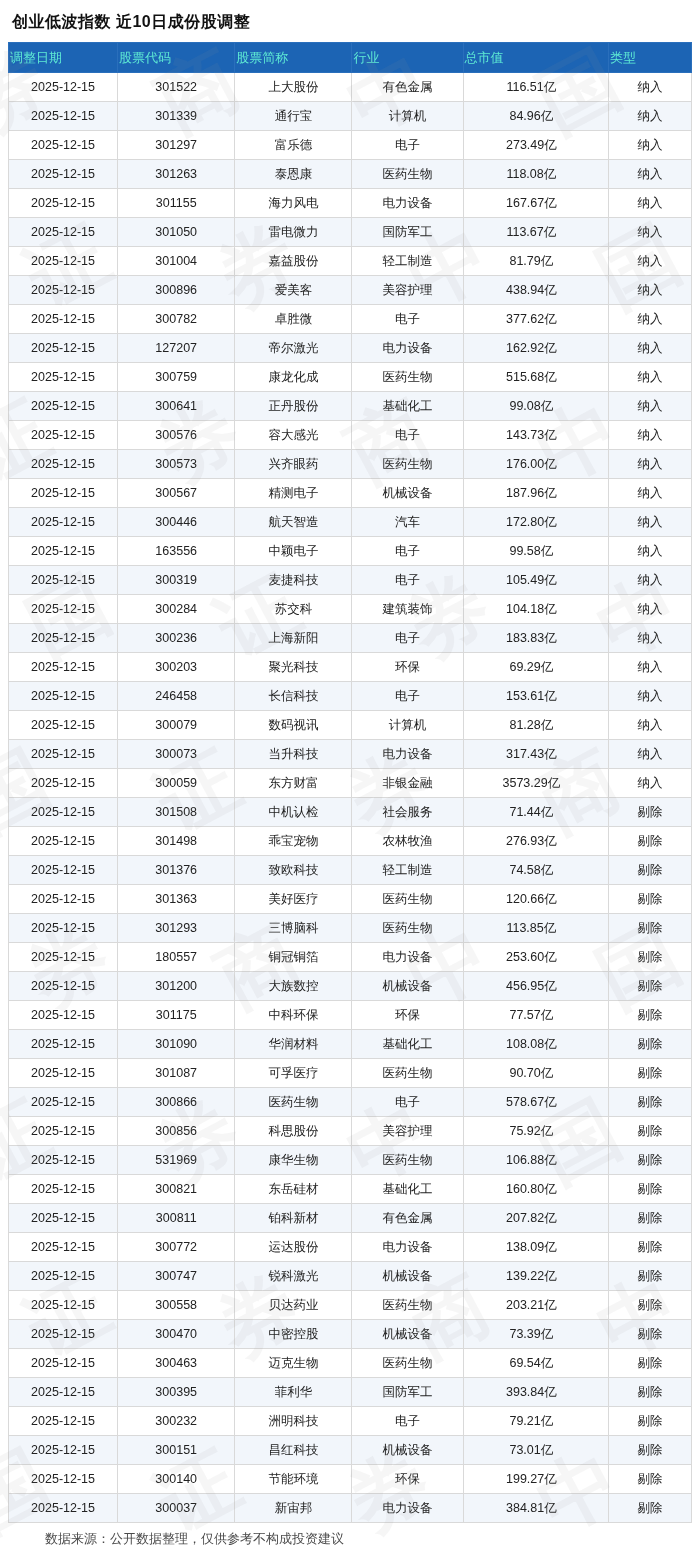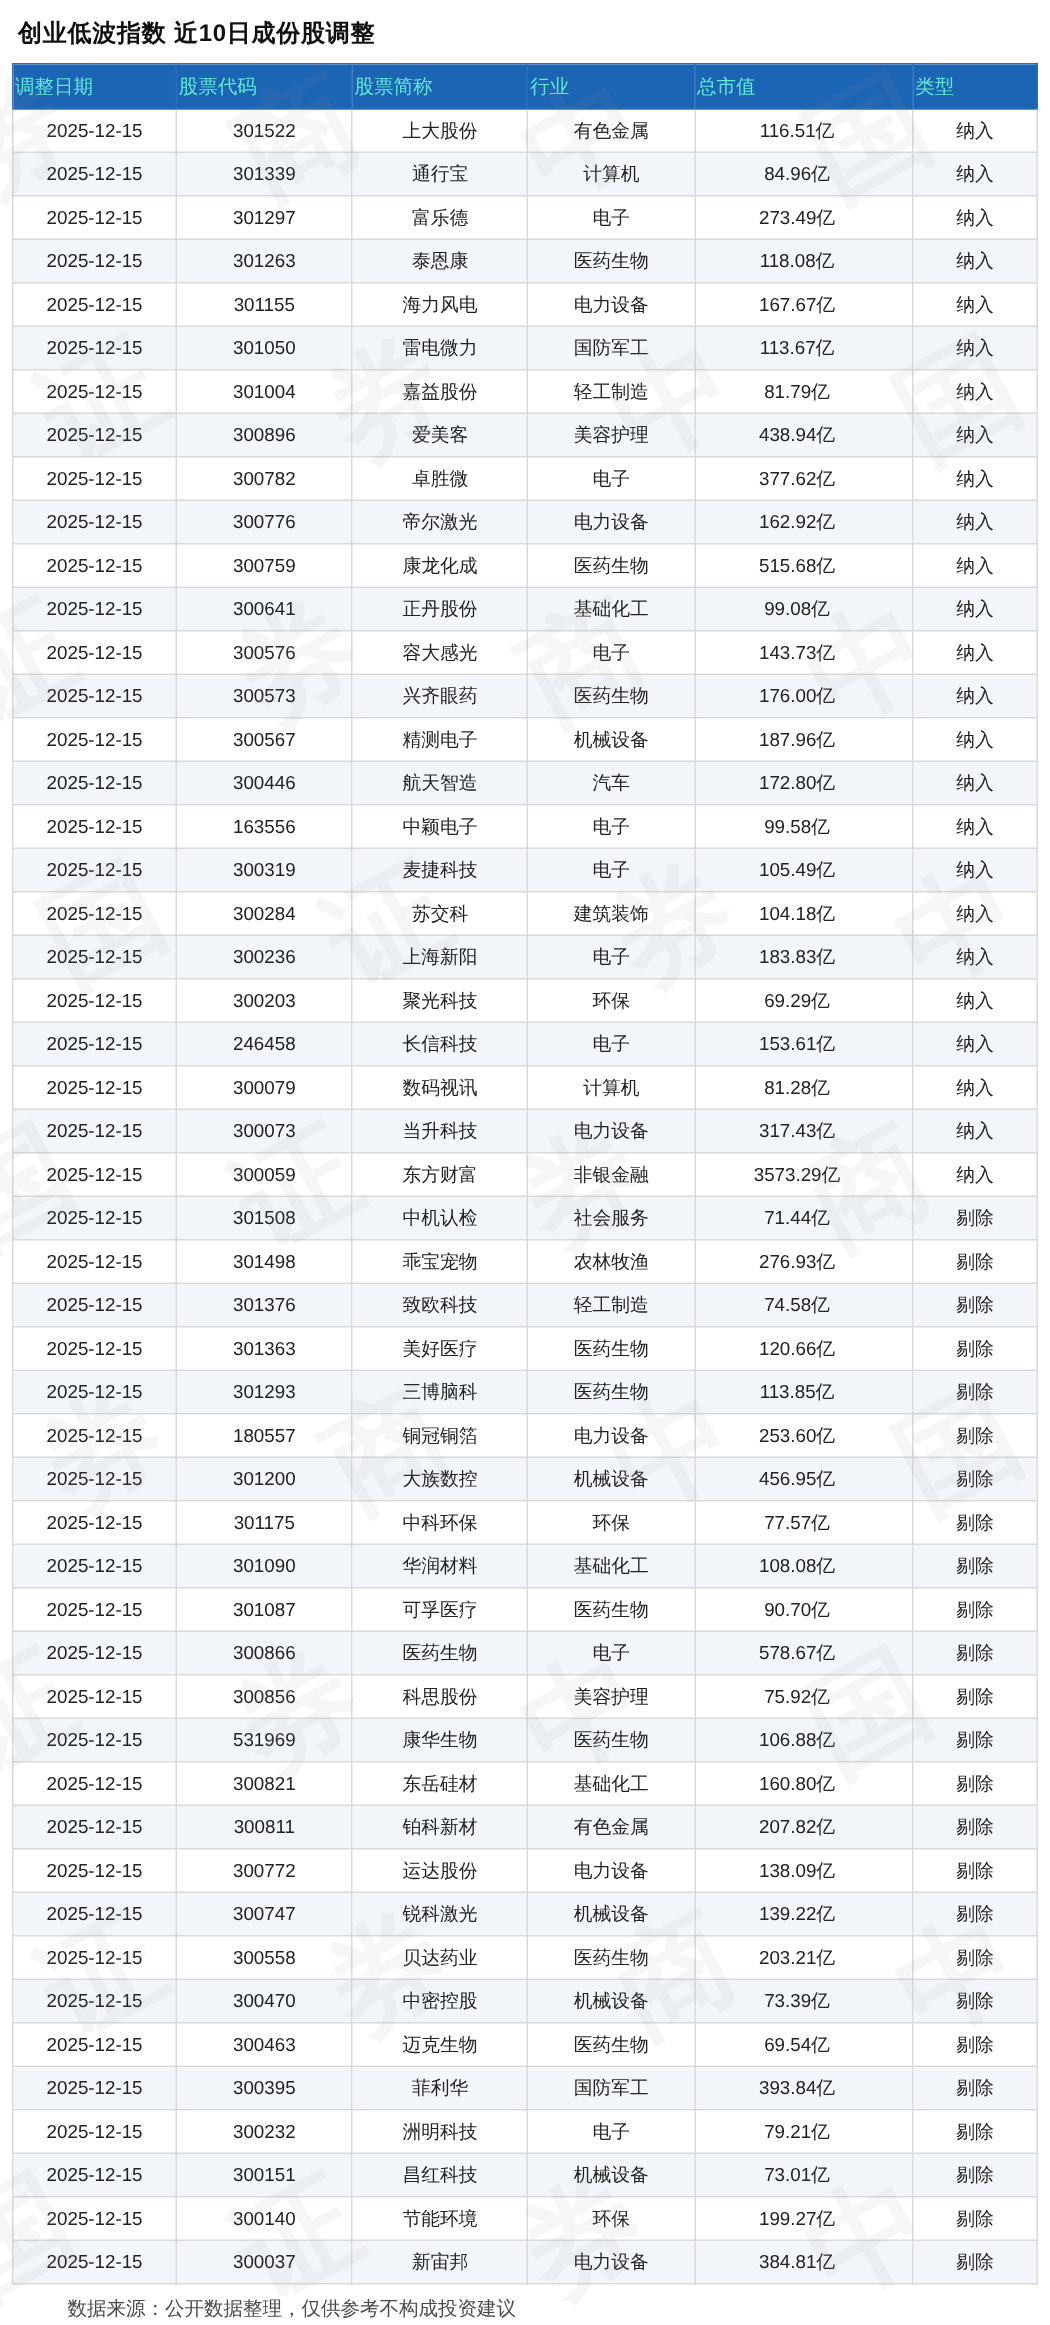--- a/index.html
+++ b/index.html
@@ -222,21 +222,21 @@
         <tr>
           <td>2025-12-15</td>
           <td>300782</td>
           <td>卓胜微</td>
           <td>电子</td>
           <td class="num-right">377.62亿</td>
           <td>纳入</td>
         </tr>
         <tr>
           <td>2025-12-15</td>
-          <td>300776</td>
+          <td>127207</td>
           <td>帝尔激光</td>
           <td>电力设备</td>
           <td class="num-right">162.92亿</td>
           <td>纳入</td>
         </tr>
         <tr>
           <td>2025-12-15</td>
           <td>300759</td>
           <td>康龙化成</td>
           <td>医药生物</td>

